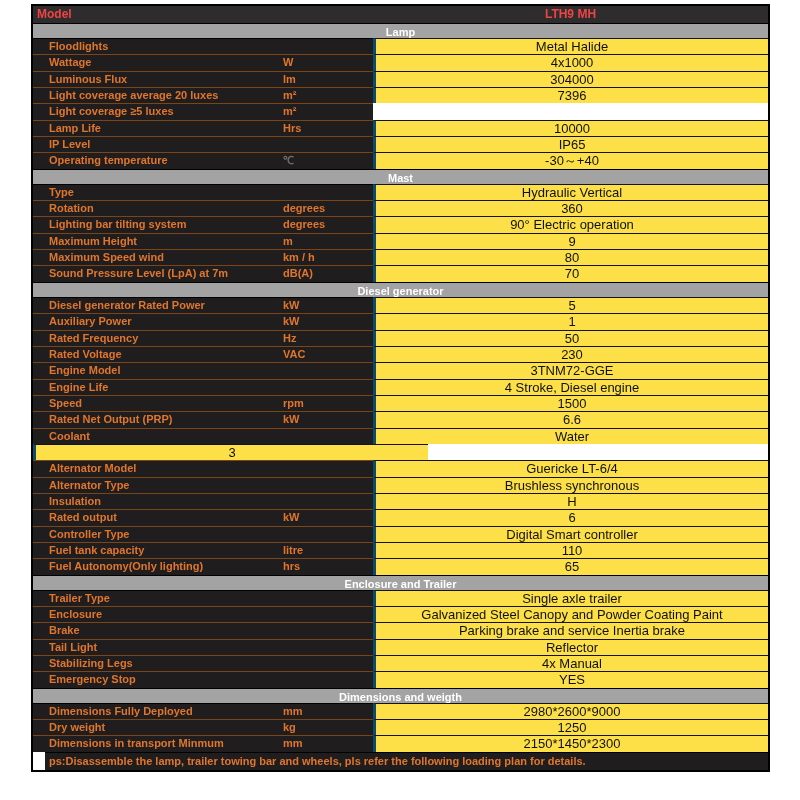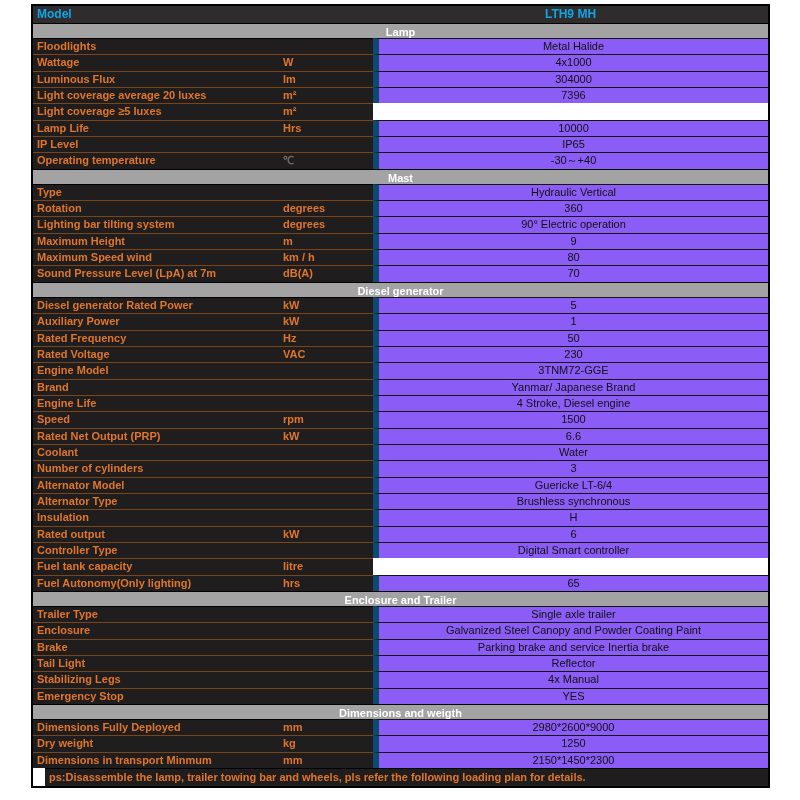--- a/index.html
+++ b/index.html
@@ -26,21 +26,21 @@
   }
   .row {
     display: flex;
     width: 100%;
     box-sizing: border-box;
   }
   
   .model-row {
     height: 17px;
     background: #2f2c2d;
-    color: #0ea5e9;
+    color: #ef4444;
     font-weight: bold;
     font-size: 12px;
     line-height: 17px;
   }
   .model-row .model-label {
     width: 340px;
     padding-left: 4px;
     box-sizing: border-box;
   }
   .model-row .model-value {
@@ -69,39 +69,40 @@
     width: 340px;
     background: #201d1e;
     color: #e0762c;
     font-weight: bold;
     font-size: 11px;
     line-height: 15.35px;
     box-sizing: border-box;
     border-top: 1px solid #7a4518;
     white-space: nowrap;
     overflow: hidden;
+    padding-left: 12px;
   }
   .spec-row.first .cell-label { border-top-color: #000000; }
   .spec-row .label-text { padding-left: 4px; }
   .spec-row .unit-text {
     position: absolute;
     left: 250px;
     top: 0;
   }
   .spec-row .unit-text.muted { color: #6e6a6b; }
   .spec-row .cell-value {
     width: 395px;
-    background: #8b5cf6;
+    background: #fde047;
     color: #111111;
-    font-size: 11px;
+    font-size: 13px;
     line-height: 15.35px;
     text-align: center;
     box-sizing: border-box;
     border-top: 1px solid #141414;
-    border-left: 6px solid #0c4a6e;
+    border-left: 3px solid #0c4a6e;
     white-space: nowrap;
     overflow: hidden;
   }
   
   .footnote-row {
     height: 18px;
     background: #201d1e;
     color: #e0762c;
     font-weight: bold;
     font-size: 11px;
@@ -197,41 +198,36 @@
       </div>
       <div class="row spec-row">
         <div class="cell-label"><span class="label-text">Rated Voltage</span><span class="unit-text">VAC</span></div>
         <div class="cell-value">230</div>
       </div>
       <div class="row spec-row">
         <div class="cell-label"><span class="label-text">Engine Model</span></div>
         <div class="cell-value">3TNM72-GGE</div>
       </div>
       <div class="row spec-row">
-        <div class="cell-label"><span class="label-text">Brand</span></div>
-        <div class="cell-value">Yanmar/ Japanese Brand</div>
-      </div>
-      <div class="row spec-row">
         <div class="cell-label"><span class="label-text">Engine Life</span></div>
         <div class="cell-value">4 Stroke, Diesel engine</div>
       </div>
       <div class="row spec-row">
         <div class="cell-label"><span class="label-text">Speed</span><span class="unit-text">rpm</span></div>
         <div class="cell-value">1500</div>
       </div>
       <div class="row spec-row">
         <div class="cell-label"><span class="label-text">Rated Net Output (PRP)</span><span class="unit-text">kW</span></div>
         <div class="cell-value">6.6</div>
       </div>
       <div class="row spec-row">
         <div class="cell-label"><span class="label-text">Coolant</span></div>
         <div class="cell-value">Water</div>
       </div>
       <div class="row spec-row">
-        <div class="cell-label"><span class="label-text">Number of cylinders</span></div>
         <div class="cell-value">3</div>
       </div>
       <div class="row spec-row">
         <div class="cell-label"><span class="label-text">Alternator Model</span></div>
         <div class="cell-value">Guericke  LT-6/4</div>
       </div>
       <div class="row spec-row">
         <div class="cell-label"><span class="label-text">Alternator Type</span></div>
         <div class="cell-value">Brushless synchronous</div>
       </div>
@@ -242,20 +238,21 @@
       <div class="row spec-row">
         <div class="cell-label"><span class="label-text">Rated output</span><span class="unit-text">kW</span></div>
         <div class="cell-value">6</div>
       </div>
       <div class="row spec-row">
         <div class="cell-label"><span class="label-text">Controller Type</span></div>
         <div class="cell-value">Digital Smart controller</div>
       </div>
       <div class="row spec-row">
         <div class="cell-label"><span class="label-text">Fuel tank capacity</span><span class="unit-text">litre</span></div>
+        <div class="cell-value">110</div>
       </div>
       <div class="row spec-row">
         <div class="cell-label"><span class="label-text">Fuel Autonomy(Only lighting)</span><span class="unit-text">hrs</span></div>
         <div class="cell-value">65</div>
       </div>
       <div class="section-header">Enclosure and Trailer</div>
       <div class="row spec-row first">
         <div class="cell-label"><span class="label-text">Trailer Type</span></div>
         <div class="cell-value">Single axle trailer</div>
       </div>

